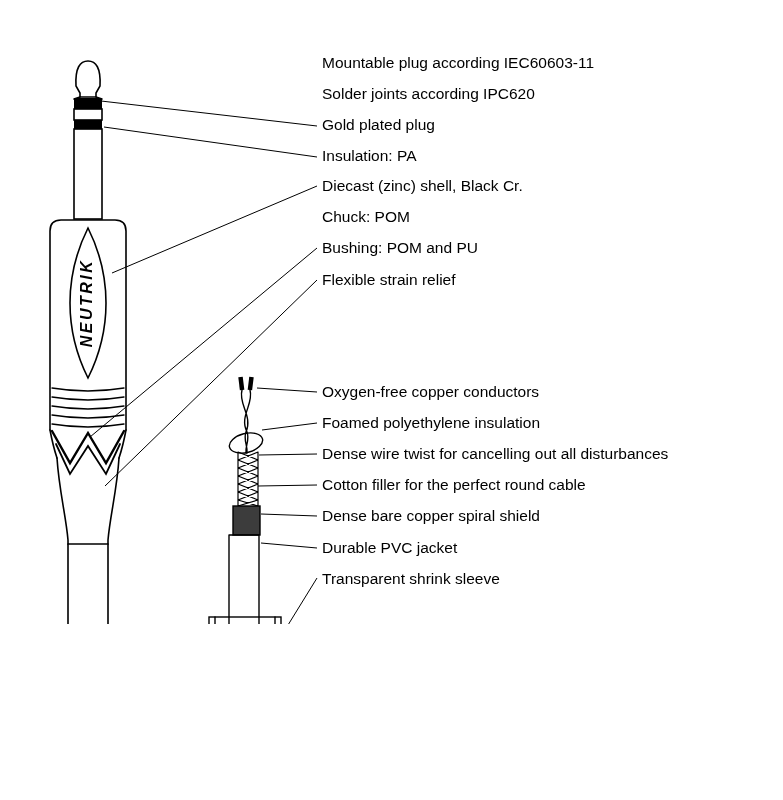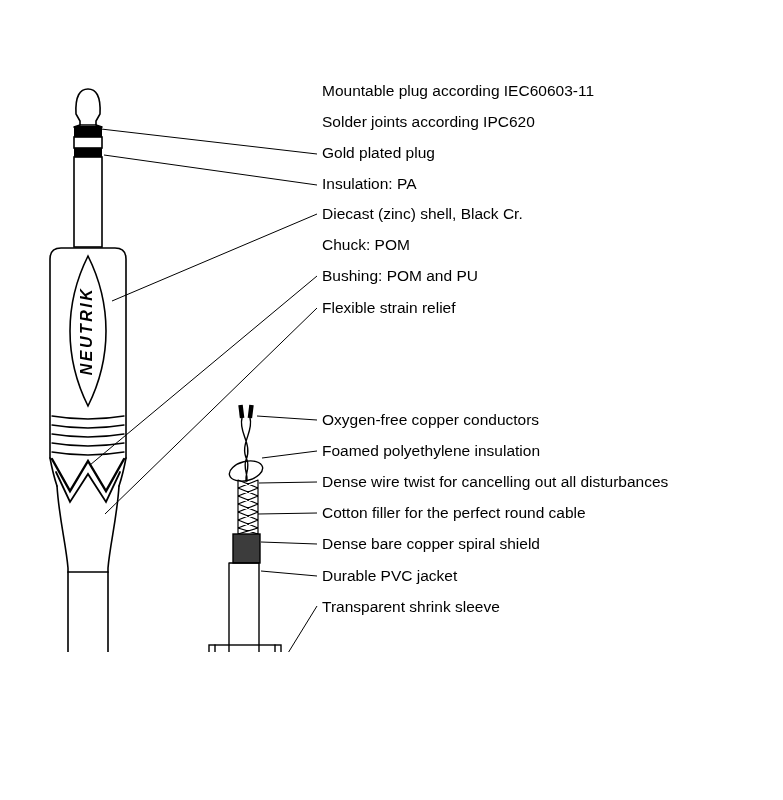--- a/index.html
+++ b/index.html
@@ -1,16 +1,16 @@
 <!DOCTYPE html>
 <html><head>
 <meta charset="utf-8">
 <style>
   html,body{margin:0;padding:0;background:#fff;}
-  .stage{position:relative;width:783px;height:624px;background:#fff;overflow:hidden;margin-top:28px;}
+  .stage{position:relative;width:783px;height:624px;background:#fff;overflow:hidden;}
   svg{display:block;}
   .lbl{font-family:"Liberation Sans",sans-serif;font-size:15.5px;fill:#000;}
   .brand{font-family:"Liberation Sans",sans-serif;font-weight:bold;font-style:italic;
          font-size:16px;letter-spacing:2.5px;fill:#000;}
 </style>
 </head>
 <body>
 
 <div class="stage">
 <svg width="783" height="800" viewBox="0 0 783 800">

